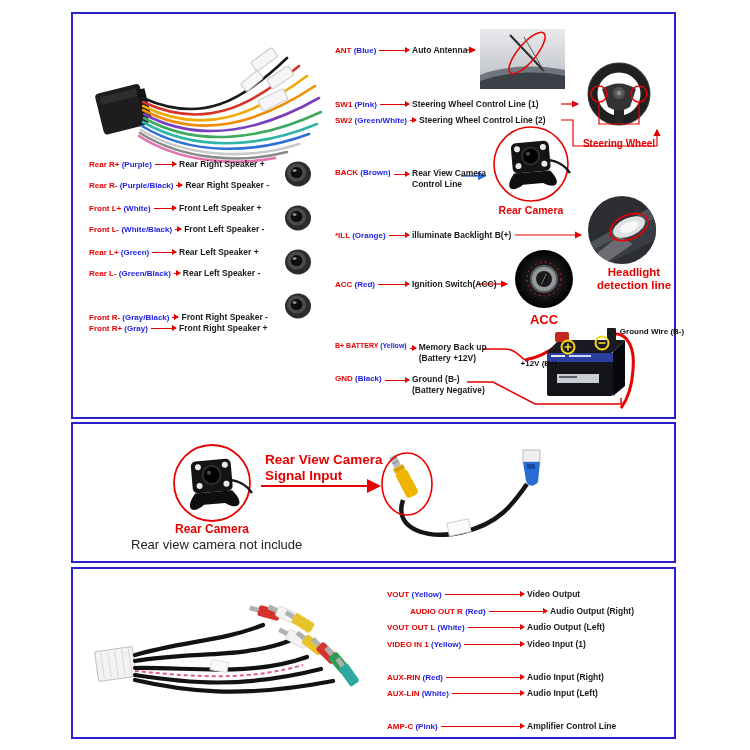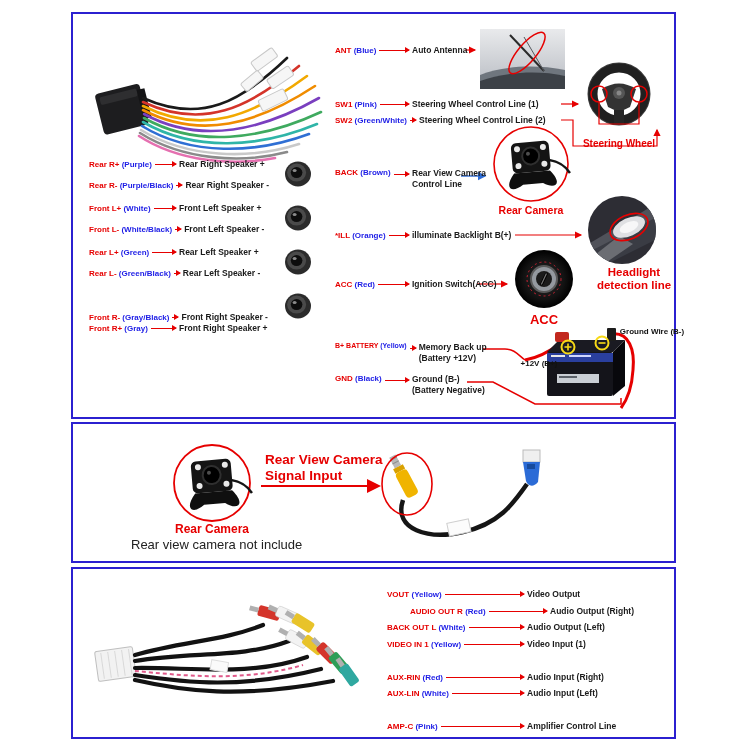--- a/index.html
+++ b/index.html
@@ -418,21 +418,21 @@
     <span class="lab"><span>VOUT</span> <span class="blu">(Yellow)</span></span>
     <span class="arr"></span>
     <span class="desc">Video Output</span>
   </div>
   <div class="row prow" style="left:314px;top:36px;margin-left:23px;">
     <span class="lab"><span>AUDIO OUT R</span> <span class="blu">(Red)</span></span>
     <span class="arr"></span>
     <span class="desc">Audio Output (Right)</span>
   </div>
   <div class="row prow" style="left:314px;top:52px;">
-    <span class="lab"><span>BACK OUT L</span> <span class="blu">(White)</span></span>
+    <span class="lab"><span>VOUT OUT L</span> <span class="blu">(White)</span></span>
     <span class="arr"></span>
     <span class="desc">Audio Output (Left)</span>
   </div>
   <div class="row prow" style="left:314px;top:69px;">
     <span class="lab"><span>VIDEO IN 1</span> <span class="blu">(Yellow)</span></span>
     <span class="arr"></span>
     <span class="desc">Video Input (1)</span>
   </div>
   <div class="row prow" style="left:314px;top:102px;">
     <span class="lab"><span>AUX-RIN</span> <span class="blu">(Red)</span></span>

